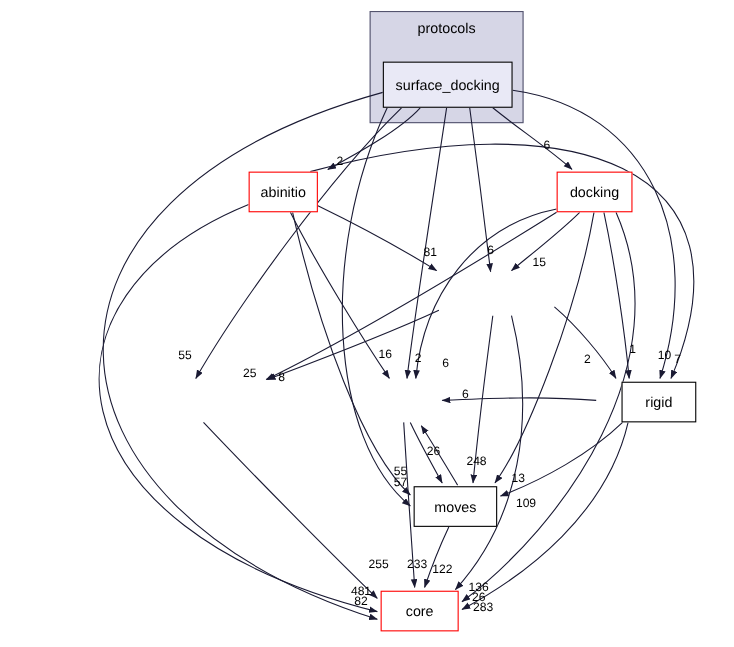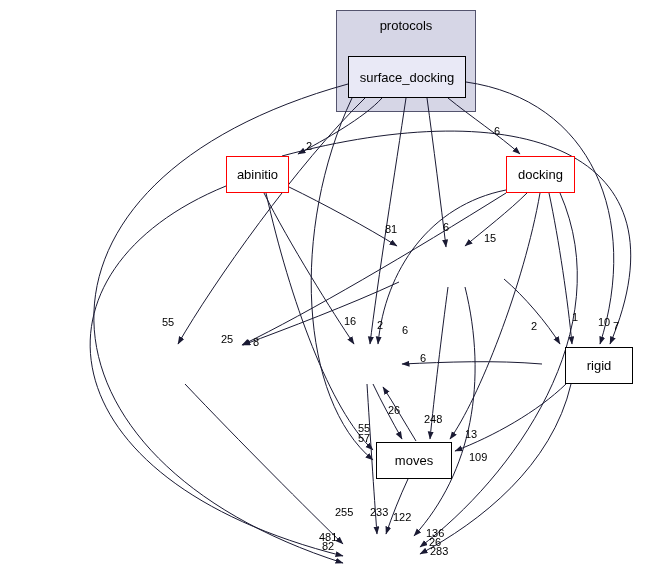--- a/index.html
+++ b/index.html
@@ -134,14 +134,15 @@
 
   <div class="node red" style="left:506px;top:156px;width:69px;height:37px;">docking</div>
 
 
 
 
   <div class="node" style="left:544px;top:347px;width:68px;height:37px;margin-left:21px;">rigid</div>
 
   <div class="node" style="left:376px;top:442px;width:76px;height:37px;">moves</div>
 
+  <div class="node red" style="left:346px;top:537px;width:71px;height:37px;">core</div>
 
 </div>
 
 </body></html>

